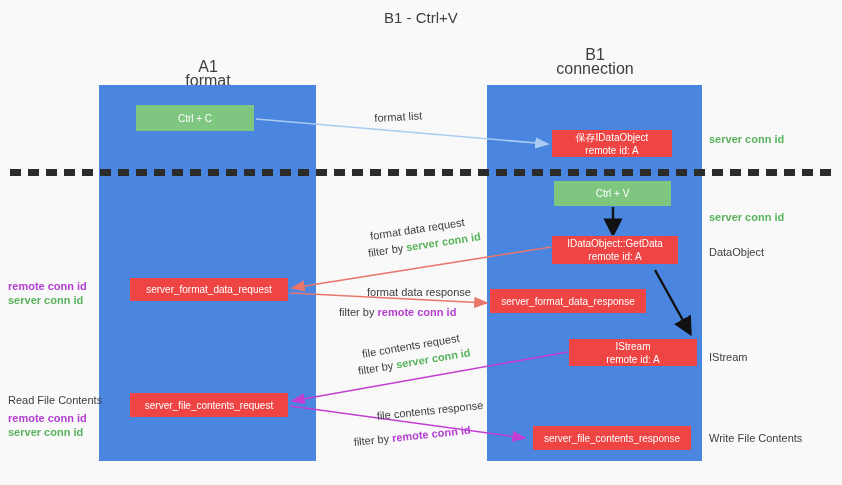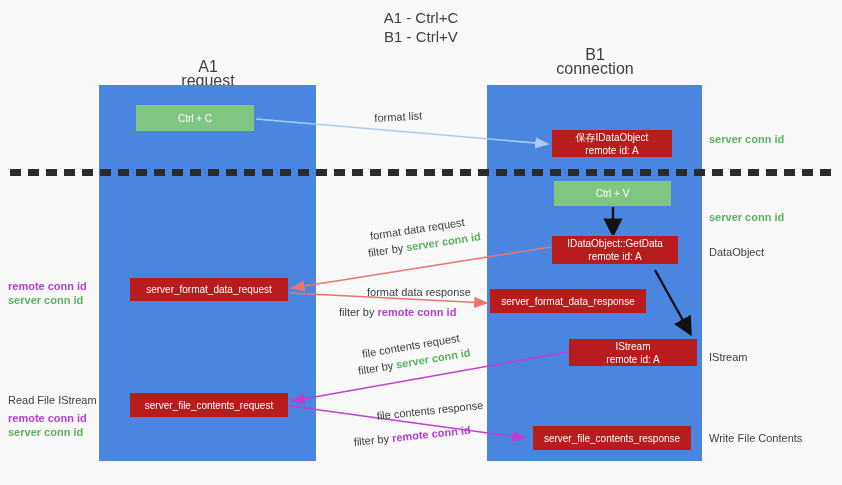--- a/index.html
+++ b/index.html
@@ -29,21 +29,21 @@
   .panel{position:absolute;background:#4a86e0;}
 
   
   .box{
     position:absolute;box-sizing:border-box;
     display:flex;align-items:center;justify-content:center;
     text-align:center;color:#ffffff;font-size:10px;line-height:13px;
     padding:2px 4px;
   }
   .box.green{background:#7fc781;border:1px solid #4a86e0;}
-  .box.orange{background:#b91c1c;border:1px solid #4a86e0;}
+  .box.orange{background:#ef4444;border:1px solid #4a86e0;}
   .box .t{white-space:pre-line;}
 
   
   .lbl{position:absolute;color:#3c4043;font-size:11px;line-height:14px;white-space:pre;}
   .lbl.rot{transform-origin:0 0;}
   .green-t{color:#59b35c;font-weight:bold;}
   .purple-t{color:#b23fd0;font-weight:bold;}
   .bold{font-weight:bold;}
 
   
@@ -53,27 +53,26 @@
   }
 
   svg.overlay{position:absolute;left:0;top:0;width:842px;height:485px;pointer-events:none;}
 </style>
 </head>
 <body>
 
 <div id="stage">
 
   <div class="title">
-    <div>A1 - Ctrl+C</div>
     <div>B1 - Ctrl+V</div>
   </div>
 
   <div class="colhead" style="left:128px;top:60px;">
     <div>A1</div>
-    <div>request</div>
+    <div>format</div>
   </div>
   <div class="colhead" style="left:515px;top:48px;">
     <div>B1</div>
     <div>connection</div>
   </div>
 
   <div class="panel" style="left:99px;top:85px;width:217px;height:376px;"></div>
   <div class="panel" style="left:487px;top:85px;width:215px;height:376px;"></div>
 
   <svg class="overlay" viewBox="0 0 842 485">
@@ -164,17 +163,17 @@
 
   <div class="lbl bold green-t" style="left:709px;top:132px;">server conn id</div>
   <div class="lbl bold green-t" style="left:709px;top:210px;">server conn id</div>
   <div class="lbl" style="left:709px;top:245px;">DataObject</div>
   <div class="lbl" style="left:709px;top:350px;">IStream</div>
   <div class="lbl" style="left:709px;top:431px;">Write File Contents</div>
 
   <div class="lbl bold purple-t" style="left:8px;top:279px;">remote conn id</div>
   <div class="lbl bold green-t" style="left:8px;top:293px;">server conn id</div>
 
-  <div class="lbl" style="left:8px;top:393px;">Read File IStream</div>
+  <div class="lbl" style="left:8px;top:393px;">Read File Contents</div>
   <div class="lbl bold purple-t" style="left:8px;top:411px;">remote conn id</div>
   <div class="lbl bold green-t" style="left:8px;top:425px;">server conn id</div>
 
 </div>
 
 </body></html>

